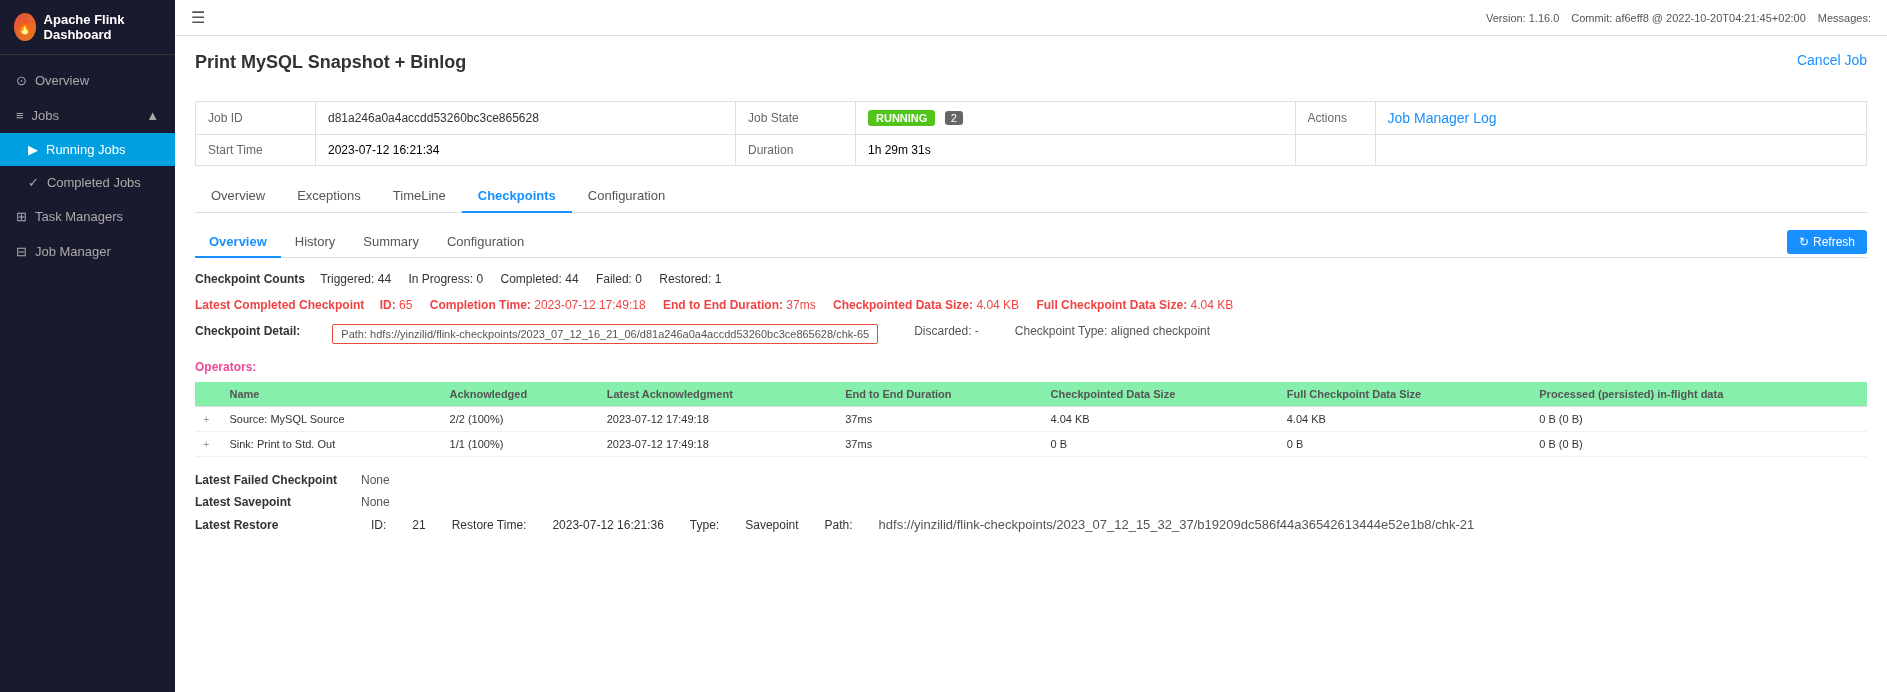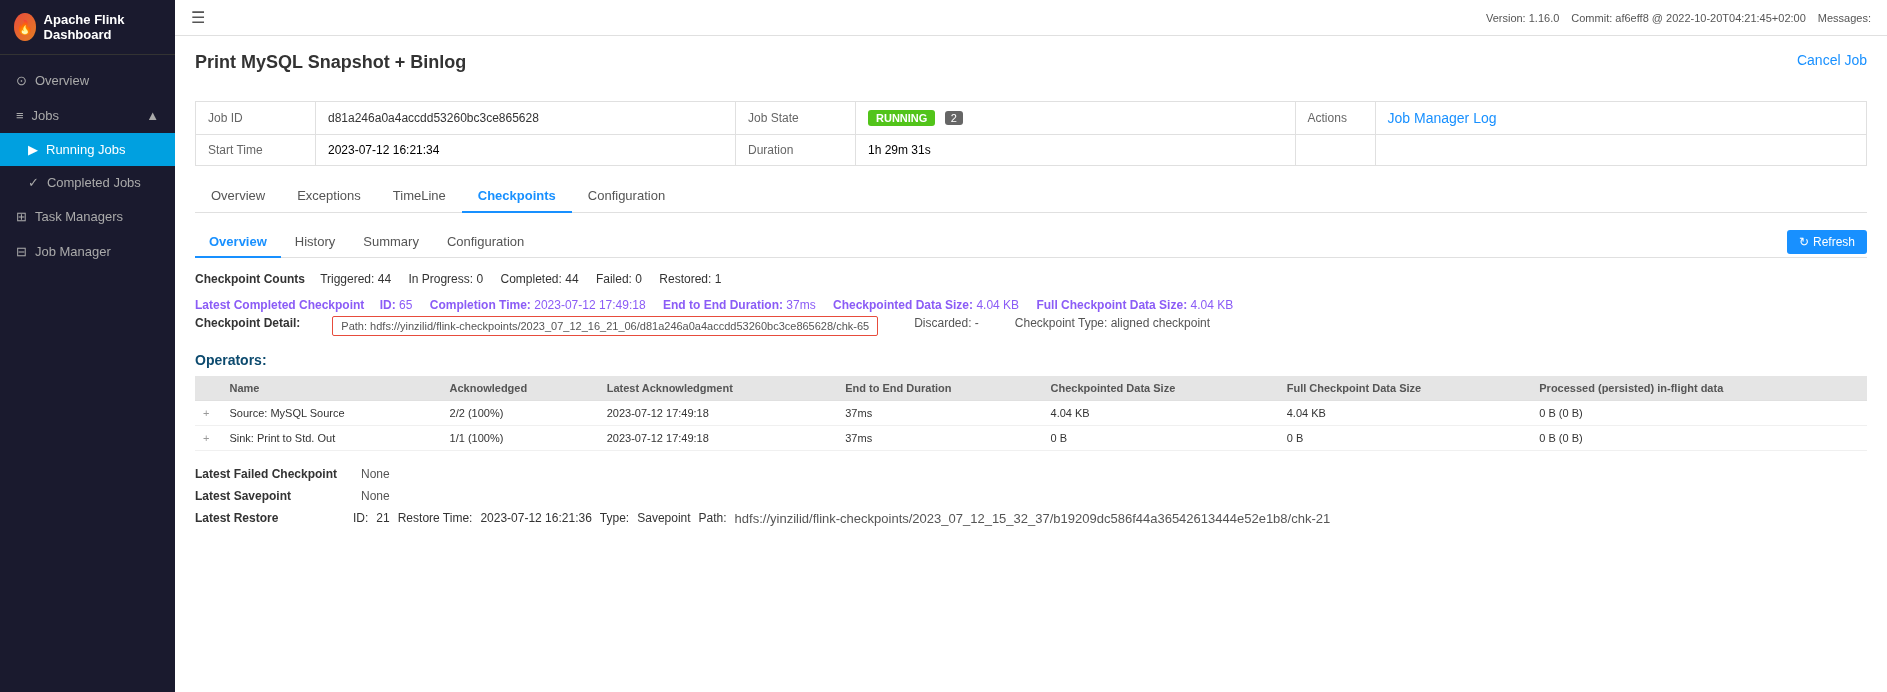--- a/index.html
+++ b/index.html
@@ -199,23 +199,23 @@
     .checkpoint-counts {
       margin-bottom: 12px;
       font-size: 12px;
       color: #333;
     }
     .cp-label { font-weight: bold; margin-right: 12px; }
     .cp-stat { margin-right: 14px; }
     .cp-stat span { color: #333; }
 
     .latest-checkpoint {
-      margin-bottom: 4px;
+      margin-bottom: 12px;
       font-size: 12px;
-      color: #8b5cf6;
+      color: #ef4444;
     }
     .lc-label { font-weight: bold; margin-right: 12px; }
     .lc-stat { margin-right: 14px; }
 
     
     .checkpoint-detail {
       margin-bottom: 16px;
       font-size: 12px;
       display: flex;
       align-items: flex-start;
@@ -227,28 +227,28 @@
       padding: 3px 8px;
       border-radius: 2px;
       color: #555;
       font-size: 11px;
       white-space: nowrap;
     }
     .cd-extra { color: #555; margin-left: 8px; font-size: 12px; }
 
     
     .operators-section { margin-top: 8px; }
-    .operators-title { font-weight: bold; font-size: 14px; color: #0c4a6e; margin-bottom: 8px; }
+    .operators-title { font-weight: bold; font-size: 12px; color: #ec4899; margin-bottom: 8px; }
     .operators-table {
       width: 100%;
       border-collapse: collapse;
       font-size: 11px;
     }
     .operators-table th {
-      background: #e5e5e5;
+      background: #86efac;
       border-bottom: 1px solid #e0e0e0;
       padding: 6px 8px;
       text-align: left;
       color: #555;
       font-weight: 600;
     }
     .operators-table td {
       padding: 6px 8px;
       border-bottom: 1px solid #f0f0f0;
       color: #333;
@@ -256,23 +256,23 @@
     .expand-btn { cursor: pointer; color: #999; margin-right: 4px; }
 
     
     .bottom-info { margin-top: 16px; font-size: 12px; color: #333; }
     .bi-row { display: flex; align-items: center; margin-bottom: 8px; gap: 16px; }
     .bi-label { font-weight: bold; min-width: 150px; }
     .bi-value { color: #555; }
 
     .latest-restore {
       display: flex;
-      align-items: flex-start;
+      align-items: center;
       font-size: 12px;
-      gap: 8px;
+      gap: 26px;
       color: #333;
       margin-bottom: 8px;
     }
 
     
     .footer {
       background: #1a1a2e;
       color: #aaa;
       font-size: 10px;
       padding: 3px 10px;

